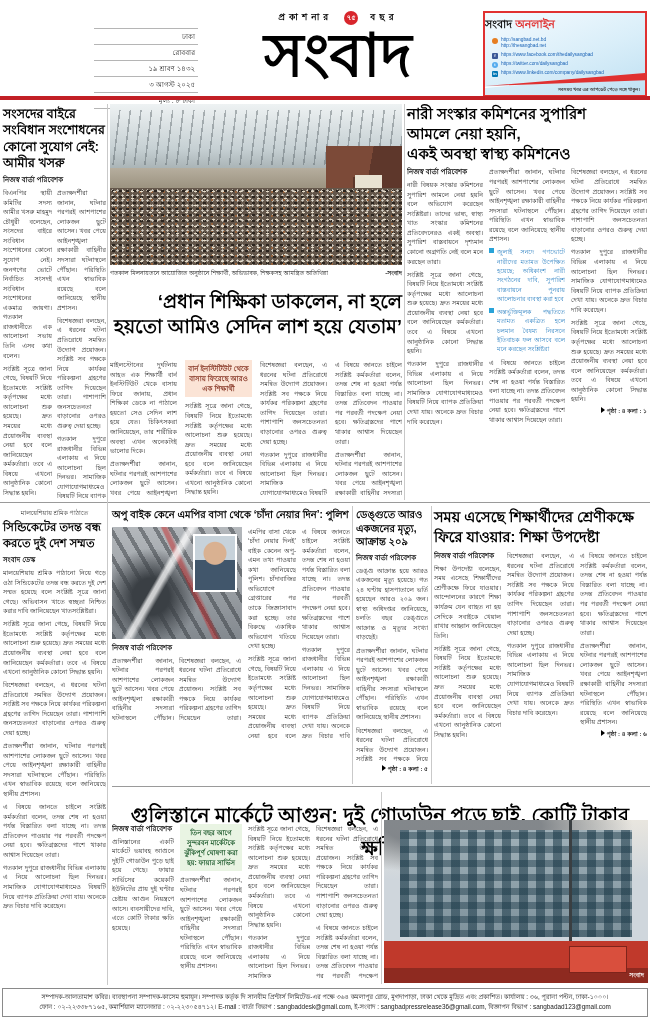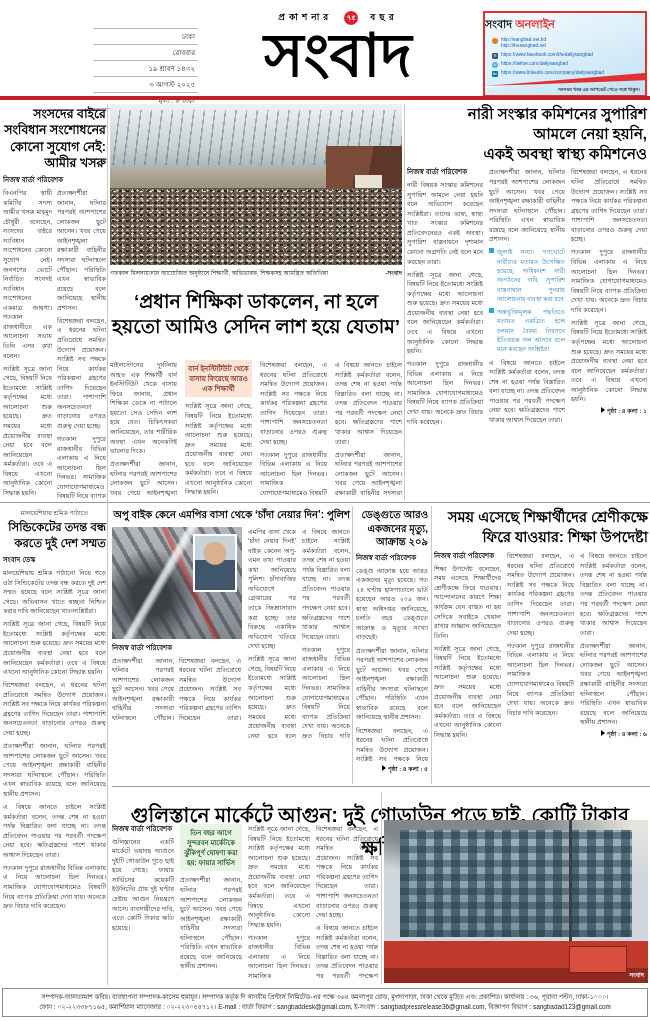--- a/index.html
+++ b/index.html
@@ -25,21 +25,21 @@
   .ob-ic.sq { border-radius:1px; }
   .ob-url { font-size:4.8px; color:#1a62b5; white-space:pre-line; line-height:1.35; }
   .ob-swoosh { position:absolute; left:0; bottom:9px; width:100%; height:13px; background:#e03131;
                clip-path:polygon(0 100%, 100% 0, 100% 55%, 0 100%, 0 78%); }
   .ob-swoosh2 { position:absolute; left:0; bottom:7px; width:100%; height:15px; background:#fff;
                clip-path:polygon(0 100%, 100% 8%, 100% 22%, 0 92%); }
   .ob-note { position:absolute; right:5px; bottom:1.5px; font-size:4.6px; font-weight:bold; color:#333; }
   .redrule { position:absolute; left:0; top:96px; width:650px; height:4px; background:#c21f25; }
 
   
-  .hl { font-weight:bold; color:#000; text-align:right; }
+  .hl { font-weight:bold; color:#000; text-align:left; }
   .byline { font-size:7px; font-weight:bold; color:#111; margin:3px 0 2px; }
   .cols { display:flex; }
   .col { text-align:justify; font-size:6.3px; line-height:1.52; color:#1c1c1c; overflow:hidden; }
   .para { margin-bottom:3.5px; }
   .jump { text-align:right; font-size:6px; font-weight:bold; margin-top:2px; white-space:nowrap; }
   .tri { display:inline-block; width:0; height:0; border-top:3px solid transparent; border-bottom:3px solid transparent; border-left:4px solid #000; margin-right:2px; }
   .vr { position:absolute; width:1px; background:#c9c9c9; }
   .hr { position:absolute; height:1px; background:#9a9a9a; }
 
   
@@ -72,21 +72,21 @@
   .caption-meeting .cap { flex:1; }
   .caption-meeting .credit { font-weight:bold; white-space:nowrap; }
 
   .art-nari { position:absolute; left:407px; top:104px; width:240px; }
   .art-nari .hl { font-size:15px; line-height:1.32; white-space:pre-line; }
   .art-nari .cols { gap:6px; margin-top:4px; }
   .art-nari .col { width:76px; height:318px; }
   .bullet { position:relative; padding-left:8px; color:#2a7fc1; font-size:6.2px; line-height:1.5; text-align:justify; margin-bottom:4px; }
   .bullet .bsq { position:absolute; left:0; top:1px; width:5px; height:5px; background:#29a3d8; }
 
-  .hl-shikkhika { position:absolute; left:110px; top:289px; width:292px; font-size:19px; font-weight:bold; text-align:center; line-height:1.32; color:#000; }
+  .hl-shikkhika { position:absolute; left:110px; top:289px; width:292px; font-size:19px; font-weight:bold; text-align:right; line-height:1.32; color:#000; }
   .body-shikkhika { position:absolute; left:110px; top:360px; width:292px; display:flex; gap:8px; }
   .body-shikkhika .col { width:67px; height:136px; }
   .pinkbox { background:#fbe4d6; color:#8a3b2a; font-size:7px; font-weight:bold; text-align:center; line-height:1.4; padding:4px 3px; margin-bottom:4px; }
 
   
   .art-sindicate { position:absolute; left:3px; top:508px; width:103px; }
   .kicker { font-size:6.3px; text-align:center; color:#333; margin-bottom:1px; }
   .art-sindicate .hl { font-size:11.5px; line-height:1.35; }
   .art-sindicate .col { width:103px; height:408px; margin-top:1px; }
 

